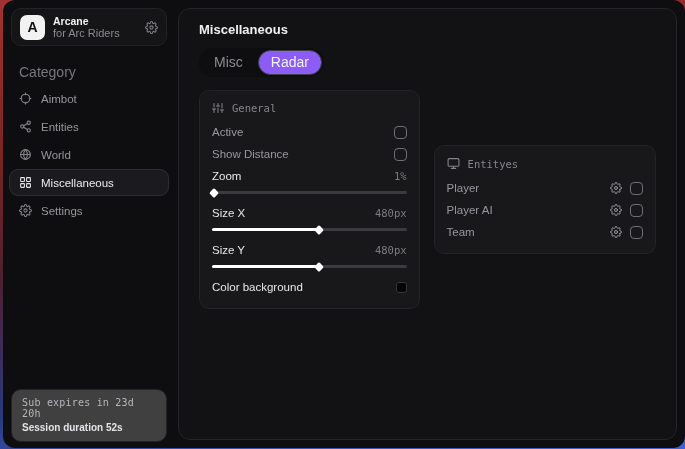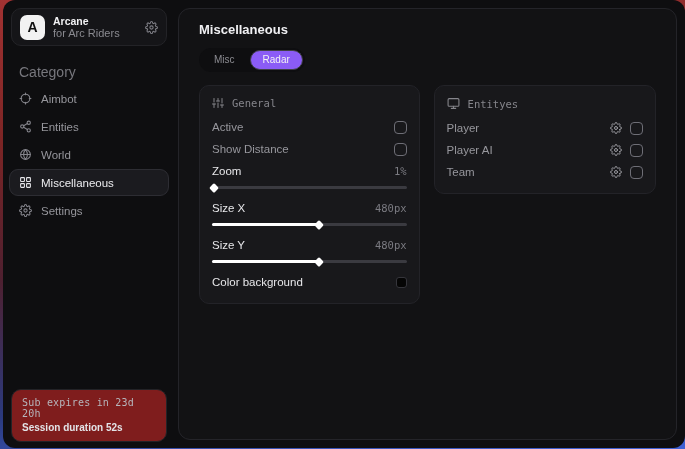--- a/index.html
+++ b/index.html
@@ -44,44 +44,44 @@
     border:1px solid transparent; border-radius:9px; cursor:pointer;
   }
   .nav li .icon { color:#84848b; }
   .nav li.active {
     background:#1b1b1f; border-color:#2d2d33; color:#ededf0;
   }
   .nav li.active .icon { color:#e3e3e7; }
 
   .sub-box {
     margin:auto 8px 6px 8px; padding:7px 10px 8px;
-    border:1px solid #232327; border-radius:10px; background:#7f1d1d;
+    border:1px solid #232327; border-radius:10px; background:#404040;
   }
   .sub-line1 { font-size:10px; color:#b6b6bc; letter-spacing:0.2px; }
   .sub-line2 { font-size:10px; color:#e3e3e7; font-weight:bold; margin-top:3px; }
 
   
   .main {
     flex:1; margin:8px 8px 8px 3px;
     background:#121214; border:1px solid #242429; border-radius:12px;
     padding:13px 20px; overflow:hidden;
   }
   .page-title { font-size:13px; font-weight:bold; color:#f0f0f3; margin-bottom:11px; }
 
   .tabs {
     display:inline-flex; align-items:center; gap:2px;
     background:#0e0e10; border-radius:999px; padding:2px;
   }
   .tab {
-    font-size:10px; color:#8b8b91; padding:3px 12px 4px;
+    font-size:14px; color:#8b8b91; padding:3px 12px 4px;
     border:1px solid transparent; border-radius:999px; cursor:pointer;text-align:right;
   }
   .tab.active { background:#8b5cf6; border-color:#404046; color:#f2f2f4; }
 
-  .cards { display:flex; gap:14px; margin-top:13px; align-items:flex-start; }
+  .cards { display:flex; gap:14px; margin-top:13px; align-items:center; }
   .card {
     background:#18181b; border:1px solid #232328; border-radius:10px;
     padding:9px 12px 10px;
   }
   .card-general { width:233px; }
   .card-entities { width:235px; }
   .card-head {
     display:flex; align-items:center; gap:8px;
     font-size:10.5px; color:#85858b; margin:2px 0 7px;
   }

